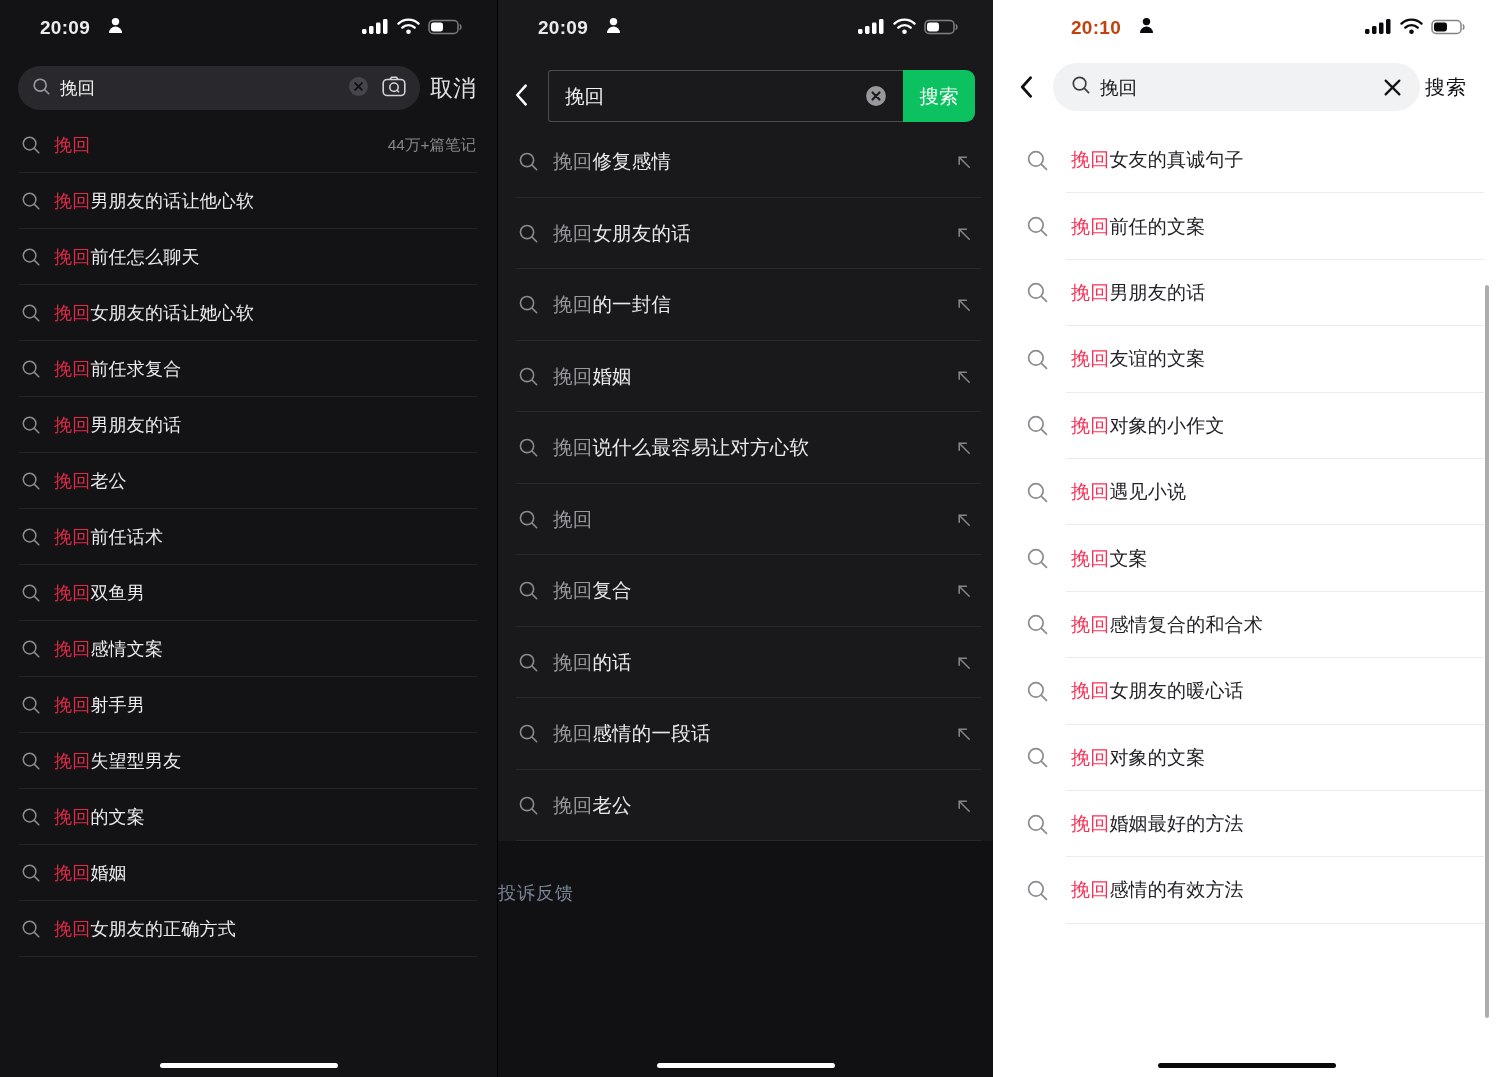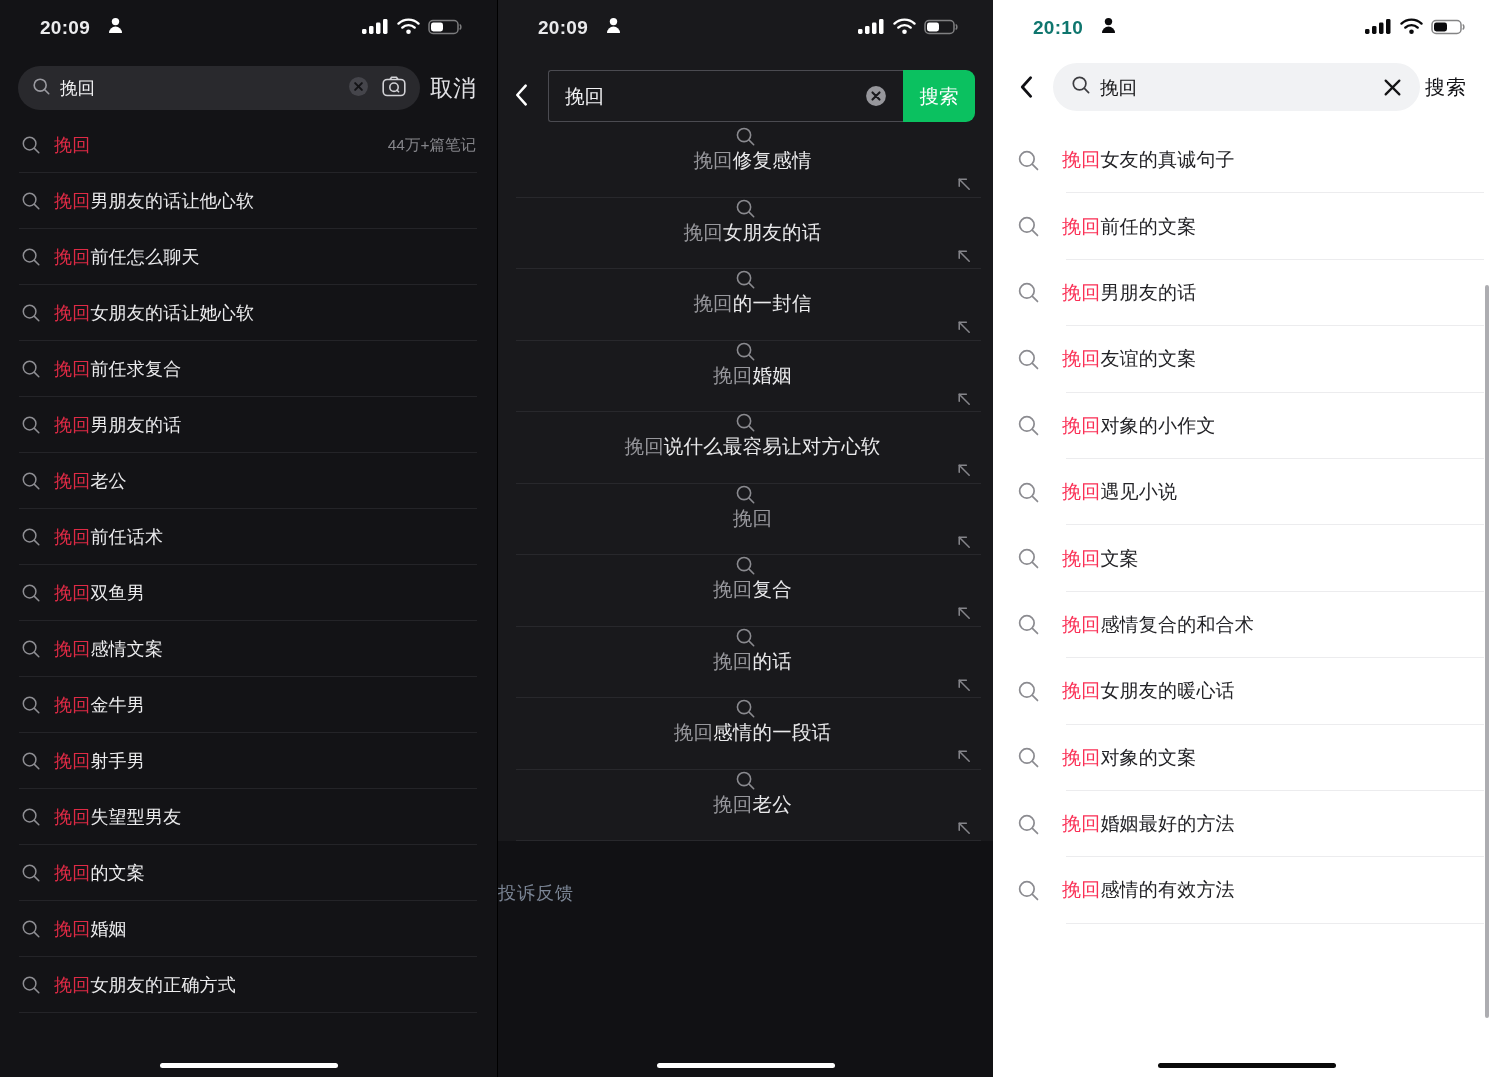--- a/index.html
+++ b/index.html
@@ -29,37 +29,37 @@
 
   
   .m-back{position:absolute;left:16px;top:82px;}
   .m-box{position:absolute;top:70px;left:50px;width:355px;height:52px;box-sizing:border-box;
          background:#1a1a1d;border:1.5px solid #4b4b51;border-right:none;border-radius:3px 0 0 3px;
          display:flex;align-items:center;padding:0 16px;}
   .m-box .val{font-size:19.5px;color:#f2f2f4;}
   .m-btn{position:absolute;top:70px;left:405px;width:72px;height:52px;background:#0bc160;color:#fff;
          font-size:19.5px;display:flex;align-items:center;justify-content:center;border-radius:0 9px 9px 0;}
   .m-list{position:absolute;top:126px;left:0;right:0;}
-  .m-row{height:71.5px;display:flex;align-items:center;padding:0 20px;position:relative;flex-direction:column;}
+  .m-row{height:71.5px;display:flex;align-items:center;padding:0 20px;position:relative;}
   .m-row::after{content:"";position:absolute;left:18px;right:12px;bottom:0;height:1px;background:#28282c;}
   .m-row .txt{font-size:19.5px;margin-left:14px;letter-spacing:.2px;}
   .hl-mid{color:#97979c;}
   .m-row .sfx{color:#eaeaec;}
   .m-arrow{margin-left:auto;display:flex;}
   .m-footer{position:absolute;top:841px;left:0;right:0;bottom:0;background:#111114;}
   .m-feedback{position:absolute;top:40px;left:0;right:0;text-align:left;font-size:18px;color:#7b8595;letter-spacing:1px;}
 
   
   .r-back{position:absolute;left:26px;top:74px;}
   .r-pill{position:absolute;top:63px;left:60px;width:367px;height:48px;background:#f1f2f4;border-radius:24px;
           display:flex;align-items:center;padding:0 18px;box-sizing:border-box;}
   .r-pill .val{font-size:18.5px;color:#141416;margin-left:9px;}
   .r-search-label{position:absolute;top:63px;left:432px;height:48px;line-height:48px;font-size:20px;color:#101014;font-weight:500;letter-spacing:1px;}
   .r-list{position:absolute;top:127px;left:0;right:0;}
-  .r-row{height:66.4px;display:flex;align-items:center;padding:0 24px;position:relative;}
+  .r-row{height:66.4px;display:flex;align-items:center;padding:0 33px;position:relative;}
   .r-row::after{content:"";position:absolute;left:73px;right:16px;bottom:0;height:1px;background:#ececee;}
   .r-row .txt{font-size:19px;margin-left:22px;letter-spacing:.2px;color:#232327;}
   .hl-right{color:#fa2f55;}
   .r-scrollbar{position:absolute;left:492px;top:285px;width:4px;height:733px;background:#98989d;border-radius:2px;opacity:.8;}
 
   
   .home{position:absolute;bottom:9px;left:50%;transform:translateX(-50%);width:178px;height:5px;border-radius:3px;}
   .home.light{background:#ffffff;}
   .home.dark{background:#0a0a0a;}
 </style>
@@ -214,29 +214,20 @@
           </span>
           <span class="txt"><span class="hl-left">挽回</span><span class="sfx">感情文案</span></span>
         </div>
         <div class="l-row">
           <span style="display:flex">
             <svg width="20" height="20" viewBox="0 0 20 20">
               <circle cx="8.6" cy="8.6" r="6.3" fill="none" stroke="#8e8e93" stroke-width="1.5"></circle>
               <line x1="13.4" y1="13.4" x2="17.8" y2="17.8" stroke="#8e8e93" stroke-width="1.5" stroke-linecap="round"></line>
             </svg>
           </span>
-          <span class="txt"><span class="hl-left">挽回</span><span class="sfx">金牛男</span></span>
-        </div>
-        <div class="l-row">
-          <span style="display:flex">
-            <svg width="20" height="20" viewBox="0 0 20 20">
-              <circle cx="8.6" cy="8.6" r="6.3" fill="none" stroke="#8e8e93" stroke-width="1.5"></circle>
-              <line x1="13.4" y1="13.4" x2="17.8" y2="17.8" stroke="#8e8e93" stroke-width="1.5" stroke-linecap="round"></line>
-            </svg>
-          </span>
           <span class="txt"><span class="hl-left">挽回</span><span class="sfx">射手男</span></span>
         </div>
         <div class="l-row">
           <span style="display:flex">
             <svg width="20" height="20" viewBox="0 0 20 20">
               <circle cx="8.6" cy="8.6" r="6.3" fill="none" stroke="#8e8e93" stroke-width="1.5"></circle>
               <line x1="13.4" y1="13.4" x2="17.8" y2="17.8" stroke="#8e8e93" stroke-width="1.5" stroke-linecap="round"></line>
             </svg>
           </span>
           <span class="txt"><span class="hl-left">挽回</span><span class="sfx">失望型男友</span></span>
@@ -476,21 +467,21 @@
 
     <div class="m-footer">
       <div class="m-feedback">投诉反馈</div>
     </div>
 
     <div class="home light"></div>
   </div>
 
   <div class="panel p-right">
     <div class="status">
-      <div class="time" style="color:#0f766e;">
+      <div class="time" style="color:#c2410c;margin-left:38px;">
         <span>20:10</span>
         <span><svg width="15" height="17" viewBox="0 0 15 17">
               <circle cx="7.5" cy="4.6" r="3.7" fill="#0a0a0c"></circle>
               <path d="M1 16 a6.5 6.5 0 0 1 13 0 z" fill="#0a0a0c"></path>
             </svg></span>
       </div>
       <div class="sticons">
         <span><svg width="27" height="17" viewBox="0 0 27 17">
               <g fill="#0a0a0c">
                 <rect x="0" y="11" width="4.5" height="5" rx="1.4"></rect>

